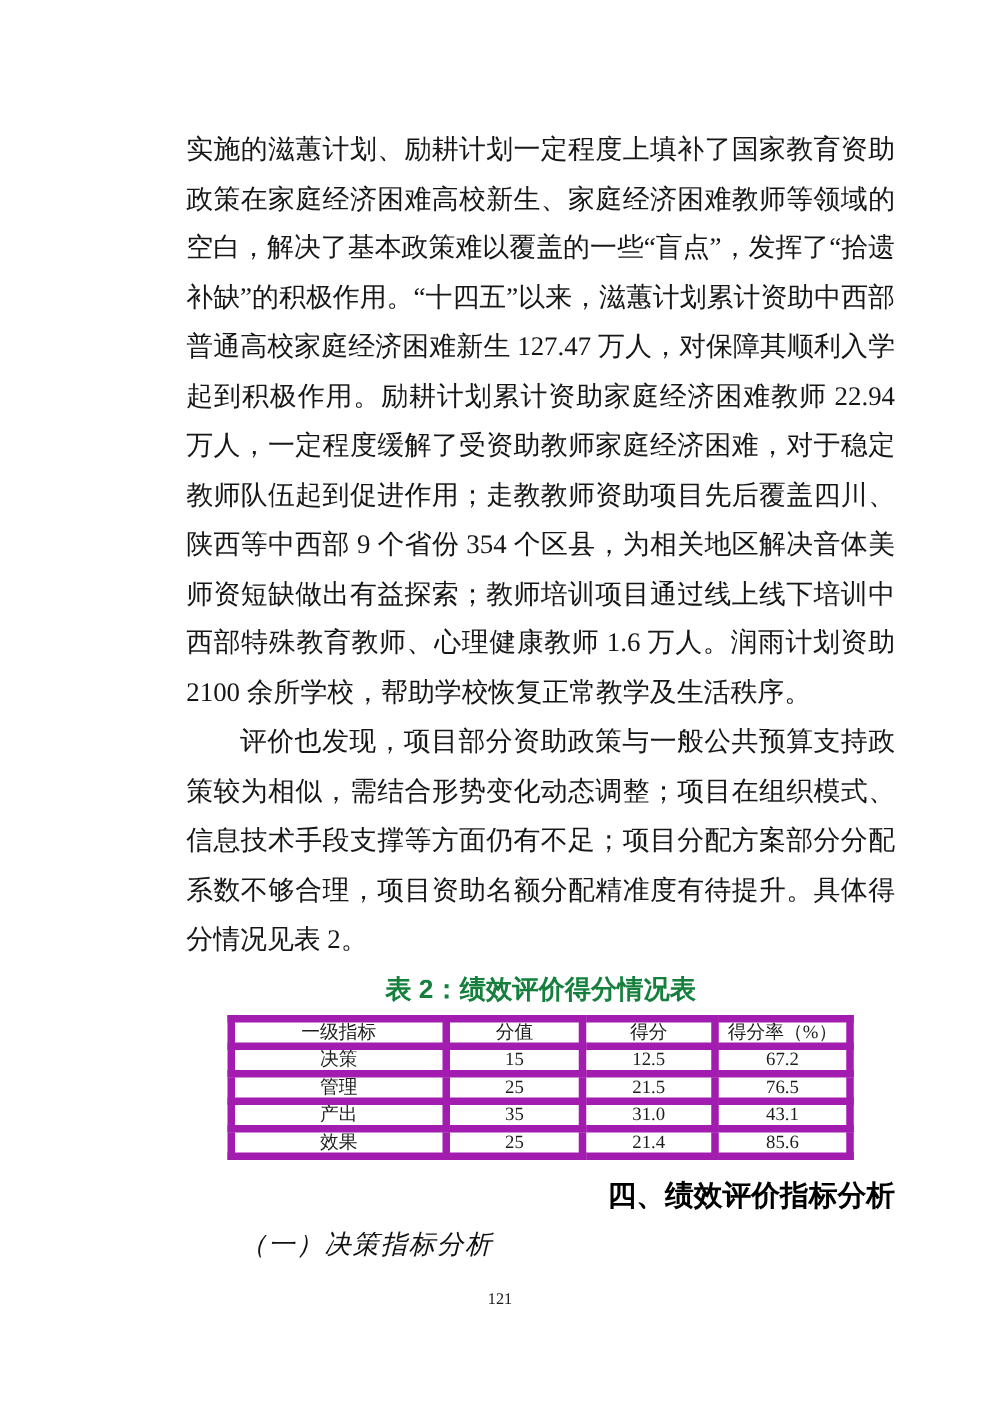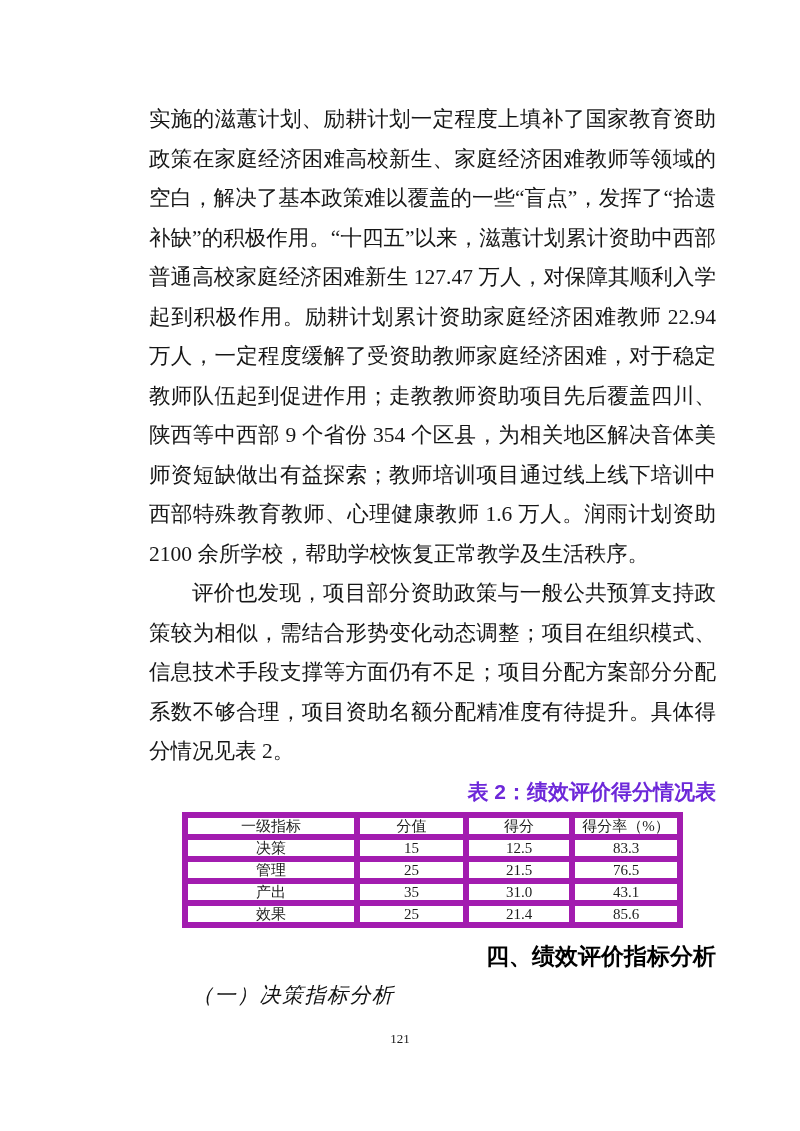--- a/index.html
+++ b/index.html
@@ -31,26 +31,26 @@
     font-size: 21.5px;
     line-height: 39.5px;
     text-align: justify;
     text-justify: inter-character;
     letter-spacing: 0;
     color: #161616;
   }
   .para.indented { text-indent: 43px; }
   .table-caption {
     margin-top: 4px;
-    text-align: right;
+    text-align: center;
     font-family: "Liberation Sans", "DejaVu Sans", sans-serif;
     font-weight: bold;
     font-size: 21px;
     line-height: 31px;
-    color: #6d28d9;
+    color: #15803d;
   }
   table.score {
     table-layout: fixed;
     border-collapse: collapse;
     margin: 5px auto 0 auto;
     width: 495px;
     border: 2px solid #000;
   }
   table.score th, table.score td {
     border: 6px solid #a21caf;
@@ -121,21 +121,21 @@
           <th>分值</th>
           <th>得分</th>
           <th>得分率（%）</th>
         </tr>
       </thead>
       <tbody>
         <tr>
           <td>决策</td>
           <td>15</td>
           <td>12.5</td>
-          <td>83.3</td>
+          <td>67.2</td>
         </tr>
         <tr>
           <td>管理</td>
           <td>25</td>
           <td>21.5</td>
           <td>76.5</td>
         </tr>
         <tr>
           <td>产出</td>
           <td>35</td>

